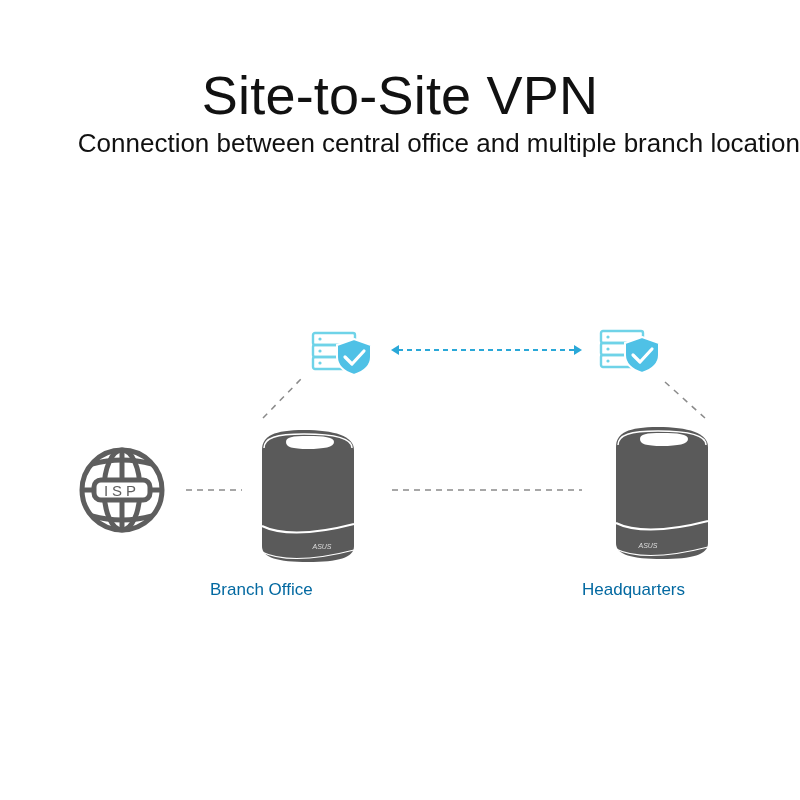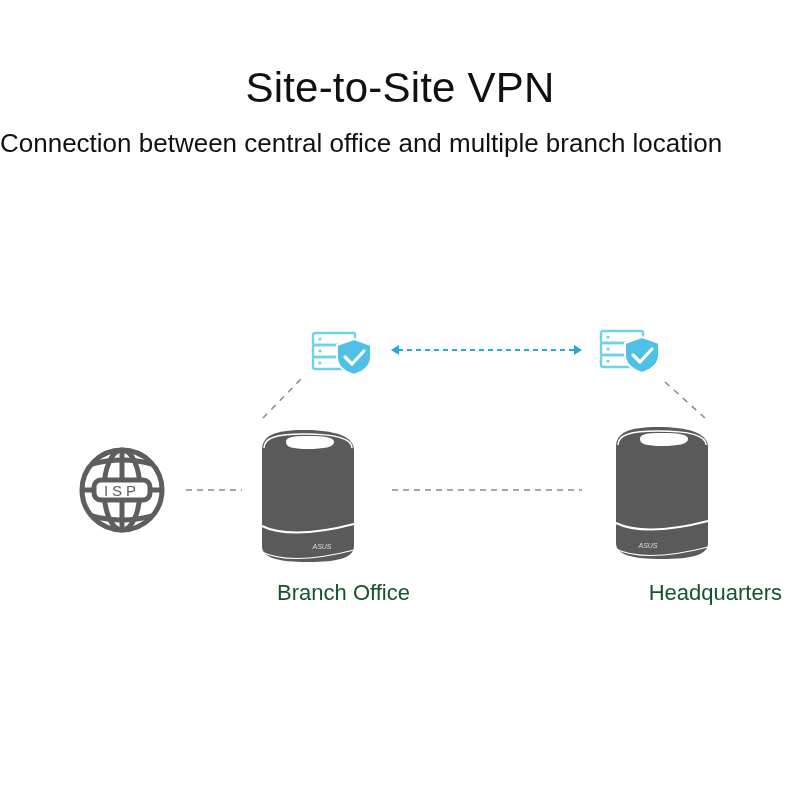--- a/index.html
+++ b/index.html
@@ -1,22 +1,22 @@
 <!DOCTYPE html>
 <html><head>
   <meta charset="utf-8">
   <style>
     html, body { margin: 0; padding: 0; background: #ffffff; }
     body { width: 800px; height: 800px; position: relative; overflow: hidden;
            font-family: "Liberation Sans", "DejaVu Sans", sans-serif; color: #111; }
     .title { position: absolute; left: 0; width: 800px; top: 64px; text-align: center;
-             font-size: 42px; font-weight: normal; color: #111; letter-spacing: 0.2px; }
-    .subtitle { position: absolute; left: 0; width: 800px; top: 128px; text-align: left;
+             font-size: 54px; font-weight: normal; color: #111; letter-spacing: 0.2px; }
+    .subtitle { position: absolute; left: 0; width: 800px; top: 128px; text-align: right;
                 font-size: 26px; color: #111; }
-    .label { position: absolute; font-size: 22px; color: #14532d; text-align: right; width: 200px; }
+    .label { position: absolute; font-size: 17px; color: #0369a1; text-align: left; width: 200px; }
     svg.diagram { position: absolute; left: 0; top: 0; }
   </style>
 </head>
 <body>
 
 <div class="title">Site-to-Site VPN</div>
 <div class="subtitle">Connection between central office and multiple branch location</div>
 
 <svg class="diagram" width="800" height="800" viewBox="0 0 800 800">
 

